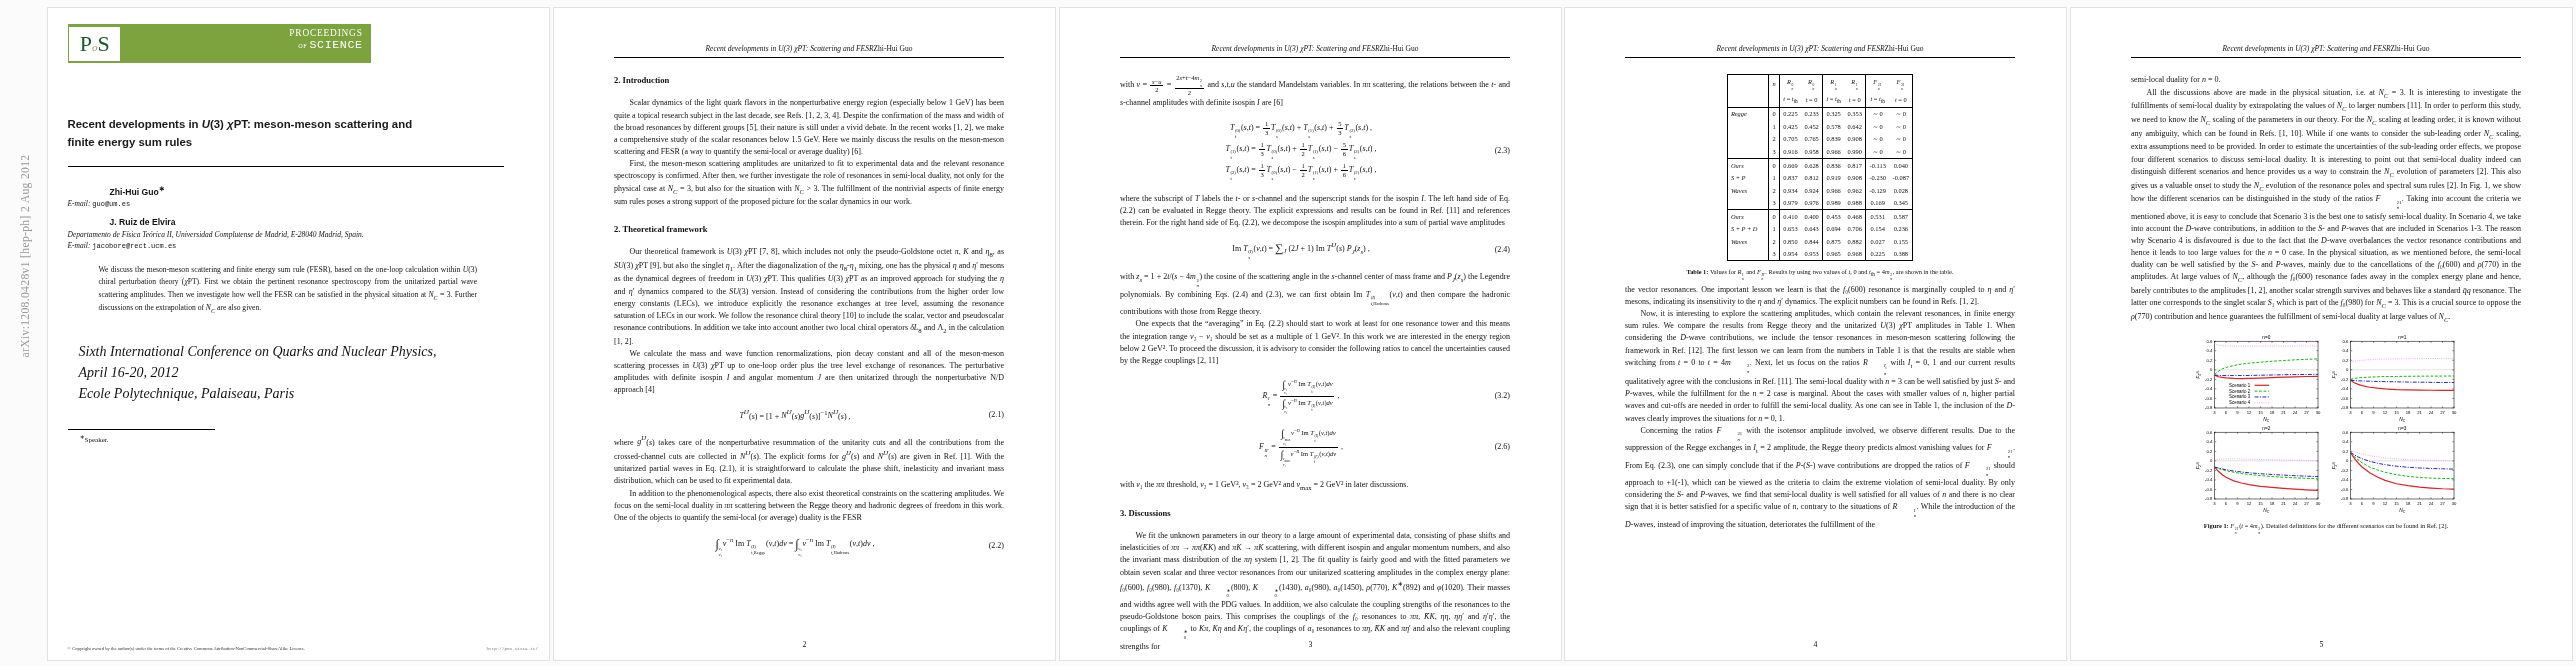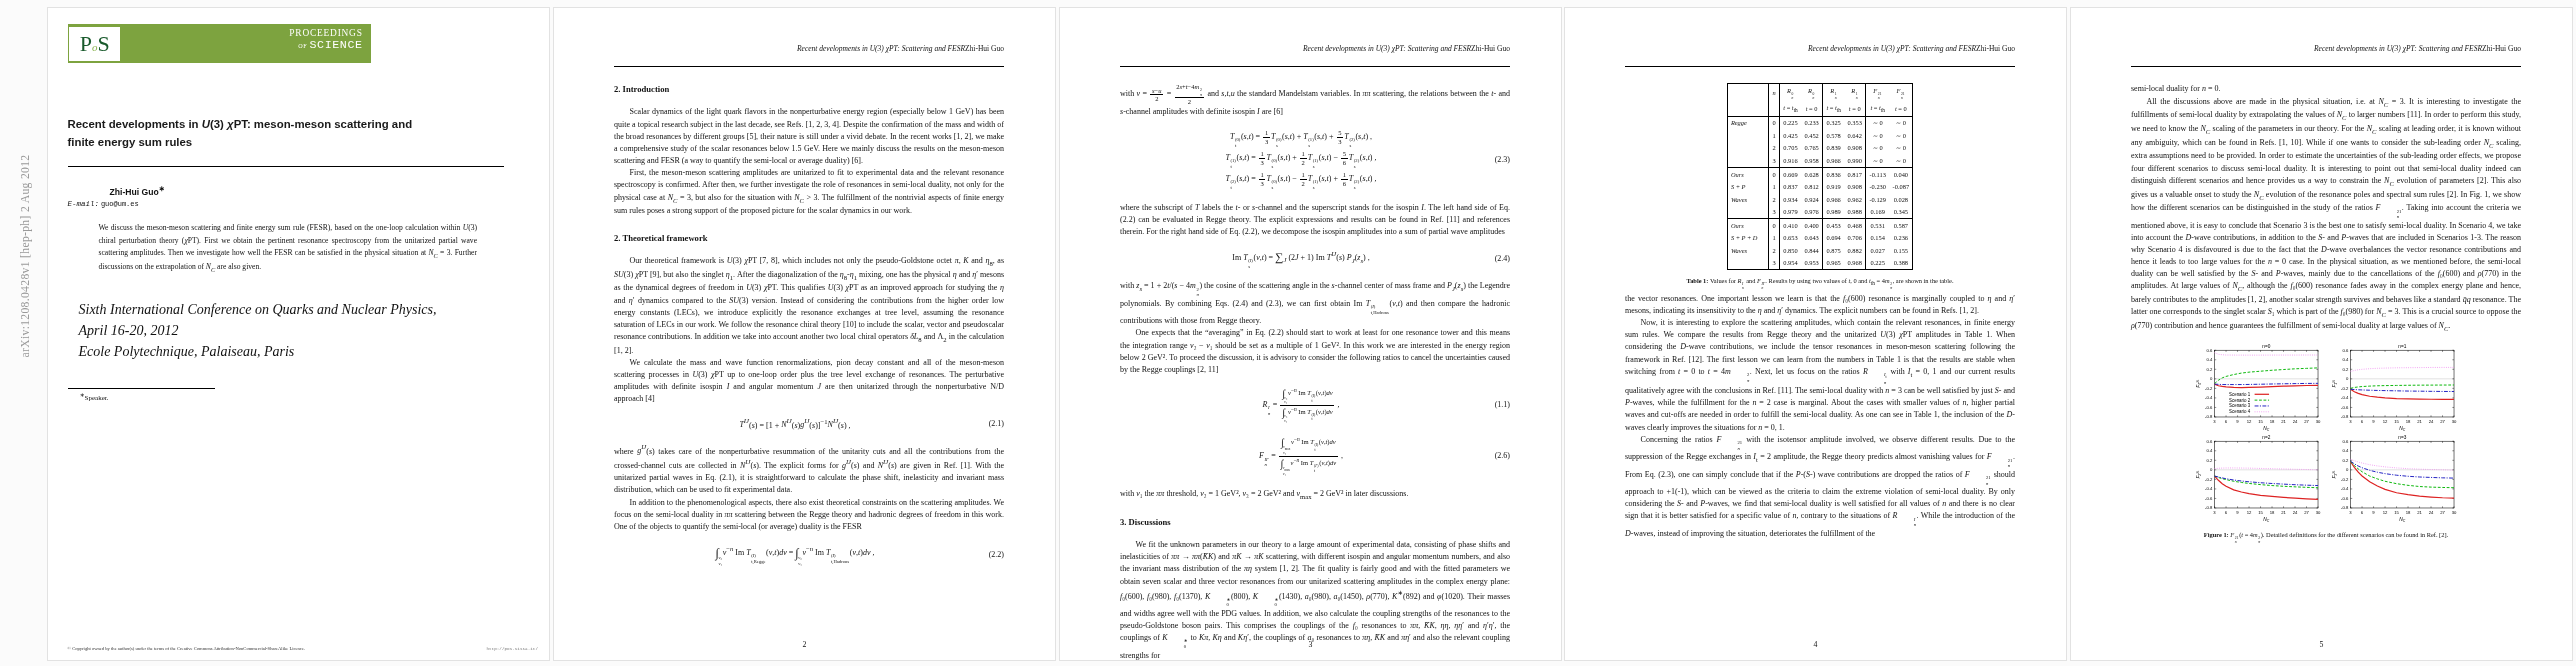--- a/index.html
+++ b/index.html
@@ -22,33 +22,33 @@
   .pos-word .l1{font-size:9.4px;letter-spacing:0.8px;}
   .pos-word .of{font-size:6.1px;letter-spacing:0.6px;}
   .pos-word .sci{font-size:11.7px;letter-spacing:0.6px;font-family:Liberation Mono, monospace;}
   .title{font-family:"Liberation Sans",sans-serif;font-weight:bold;font-size:11.4px;
          line-height:1.55;margin:53px 0 0 0;max-width:356px;color:#1a1a1a;}
   .title-rule{border:none;border-top:0.7px solid #000;margin:14.5px 0 16.7px 0;width:436px;}
   .author{margin-bottom:9.4px;}
   .a-name{font-family:"Liberation Sans",sans-serif;font-weight:bold;font-size:8.6px;margin-bottom:2.2px;margin-left:42px;}
   .a-affil{font-style:italic;font-size:7.5px;line-height:1.4;}
   .a-email{font-size:7.5px;margin-top:0.6px;}
-  .a-email .lab{font-style:italic;font-family:Liberation Mono, monospace;}
+  .a-email .lab{font-style:italic;}
   .mono{font-family:"Liberation Mono",monospace;font-size:7px;}
   .abstract{margin:14.5px 25px 0 31px;font-size:7.6px;line-height:1.62;text-align:justify;}
   .conf{font-style:italic;font-size:14px;line-height:1.5;margin:24.5px 0 0 11px;}
   .foot-rule{border:none;border-top:0.6px solid #000;width:147px;margin:25.6px 0 3.3px 0;}
   .speaker{font-size:7px;margin-left:12.2px;}
   .copyrow{position:absolute;left:19.5px;right:11px;bottom:9px;display:flex;
            justify-content:space-between;align-items:baseline;font-size:4.6px;color:#333;}
   .copyrow .url{font-family:"Liberation Mono",monospace;font-size:4.3px;color:#777;}
   
   .cpage{padding:36px 51px 0 60px;}
-  .runhead{display:flex;justify-content:flex-end;align-items:baseline;
-           font-size:7.5px;border-bottom:1.1px solid #000;padding-bottom:13px;}
+  .runhead{display:flex;justify-content:center;align-items:baseline;
+           font-size:7.5px;border-bottom:1.1px solid #000;padding-bottom:4px;}
   .runhead .rh-right{font-size:7.5px;}
   .blocks{margin-top:16.7px;font-size:8px;line-height:1.52;text-align:justify;}
   .para{margin:0;text-indent:15.6px;}
   .para.noindent{text-indent:0;}
   .para + .para{margin-top:0;}
   h2.sec{font-size:8.6px;margin:14.5px 0 10px 0;}
   .eq{display:flex;align-items:center;margin:9.4px 0;}
   .eqbody{flex:1;text-align:center;font-size:8px;text-indent:0;}
   .eqline{margin:1.7px 0;}
   .eqno{width:28px;text-align:right;font-size:8px;}
@@ -99,20 +99,25 @@
         <div><span class="of">OF</span> <span class="sci">SCIENCE</span></div>
       </div>
     </div>
     <h1 class="title">Recent developments in <i>U</i>(3) <i>χ</i>PT: meson-meson scattering and finite energy sum rules</h1>
     <hr class="title-rule">
     <div>
         <div class="author">
           <div class="a-name">Zhi-Hui Guo<sup>∗</sup></div>
           <div class="a-email"><span class="lab">E-mail:</span> <span class="mono">guo@um.es</span></div>
         </div>
+        <div class="author">
+          <div class="a-name">J. Ruiz de Elvira</div>
+          <div class="a-affil">Departamento de Física Teórica II, Universidad Complutense de Madrid, E-28040 Madrid, Spain.</div>
+          <div class="a-email"><span class="lab">E-mail:</span> <span class="mono">jacobore@rect.ucm.es</span></div>
+        </div>
       </div>
     <div class="abstract">We discuss the meson-meson scattering and finite energy sum rule (FESR), based on the one-loop calculation within <i>U</i>(3) chiral perturbation theory (<i>χ</i>PT). First we obtain the pertinent resonance spectroscopy from the unitarized partial wave scattering amplitudes. Then we investigate how well the FESR can be satisfied in the physical situation at <i>N<sub>C</sub></i> = 3. Further discussions on the extrapolation of <i>N<sub>C</sub></i> are also given.</div>
     <div class="conf">Sixth International Conference on Quarks and Nuclear Physics,<br>April 16-20, 2012<br>Ecole Polytechnique, Palaiseau, Paris</div>
     <hr class="foot-rule">
     <div class="speaker"><sup>∗</sup>Speaker.</div>
     <div class="copyrow">
       <span>© Copyright owned by the author(s) under the terms of the Creative Commons Attribution-NonCommercial-ShareAlike Licence.</span>
       <span class="url">http://pos.sissa.it/</span>
     </div>
   </div>
@@ -276,21 +281,21 @@
                   </span>(<i>ν</i>,<i>t</i>)<i>dν</i></span>
                 <span class="fd"><span class="int">∫</span><span class="stk lim">
                     <span class="t"><i>ν</i>₃</span>
                     <span class="b"><i>ν</i>₁</span>
                   </span><i>ν</i><sup>−<i>n</i></sup> Im <i>T</i><span class="stk">
                     <span class="t">(<i>I</i>)</span>
                     <span class="b">t</span>
                   </span>(<i>ν</i>,<i>t</i>)<i>dν</i></span>
               </span> ,</div>
           </div>
-          <div class="eqno">(1.1)</div>
+          <div class="eqno">(3.2)</div>
         </div>
         <div class="eq">
           <div class="eqbody">
             <div class="eqline"><i>F</i><span class="stk">
                 <span class="t"><i>II</i>′</span>
                 <span class="b"><i>n</i></span>
               </span> = <span class="frac">
                 <span class="fn"><span class="int">∫</span><span class="stk lim">
                     <span class="t"><i>ν</i><sub>max</sub></span>
                     <span class="b"><i>ν</i>₁</span>

